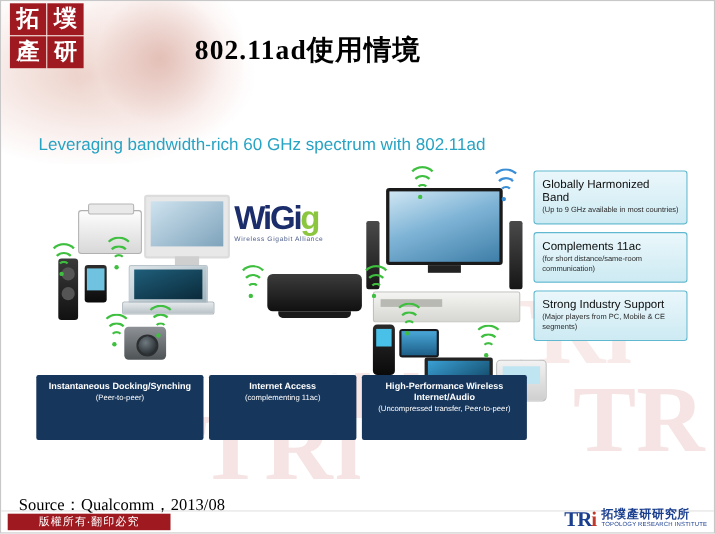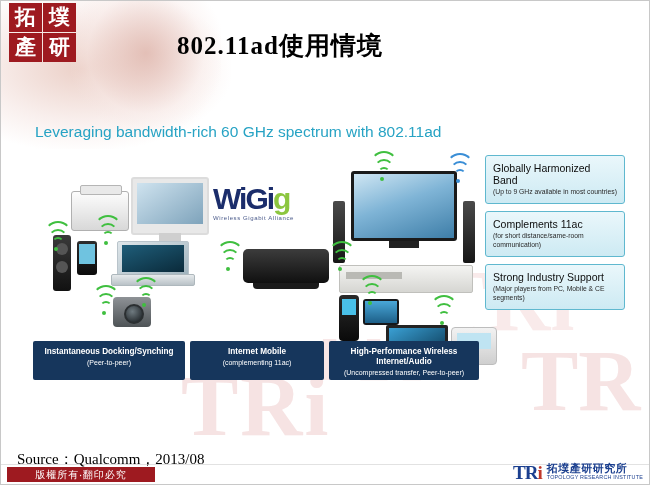--- a/index.html
+++ b/index.html
@@ -325,21 +325,21 @@
     width: 446px;
     display: flex;
     gap: 5px;
     z-index: 5;
   }
   .usecase {
     flex: 1;
     background: #16365c;
     color: #ffffff;
     text-align: center;
-    padding: 6px 4px 3px 4px;
+    padding: 6px 4px 23px 4px;
     box-sizing: border-box;
     border-radius: 2px;
   }
   .usecase .ut { font-size: 8.2px; font-weight: bold; line-height: 10px; }
   .usecase .us { font-size: 7px; line-height: 9px; margin-top: 1px; }
   .usecase.u1 { flex: 0 0 152px; }
   .usecase.u2 { flex: 0 0 134px; }
   .usecase.u3 { flex: 0 0 150px; }
 
   
@@ -552,21 +552,21 @@
       </div>
     </div>
   </div>
 
   <div class="usecase-row">
     <div class="usecase u1">
       <div class="ut">Instantaneous Docking/Synching</div>
       <div class="us">(Peer-to-peer)</div>
     </div>
     <div class="usecase u2">
-      <div class="ut">Internet Mobile</div>
+      <div class="ut">Internet Access</div>
       <div class="us">(complementing 11ac)</div>
     </div>
     <div class="usecase u3">
       <div class="ut">High-Performance Wireless Internet/Audio</div>
       <div class="us">(Uncompressed transfer, Peer-to-peer)</div>
     </div>
   </div>
 
   <div class="source">Source：Qualcomm，2013/08</div>
 

